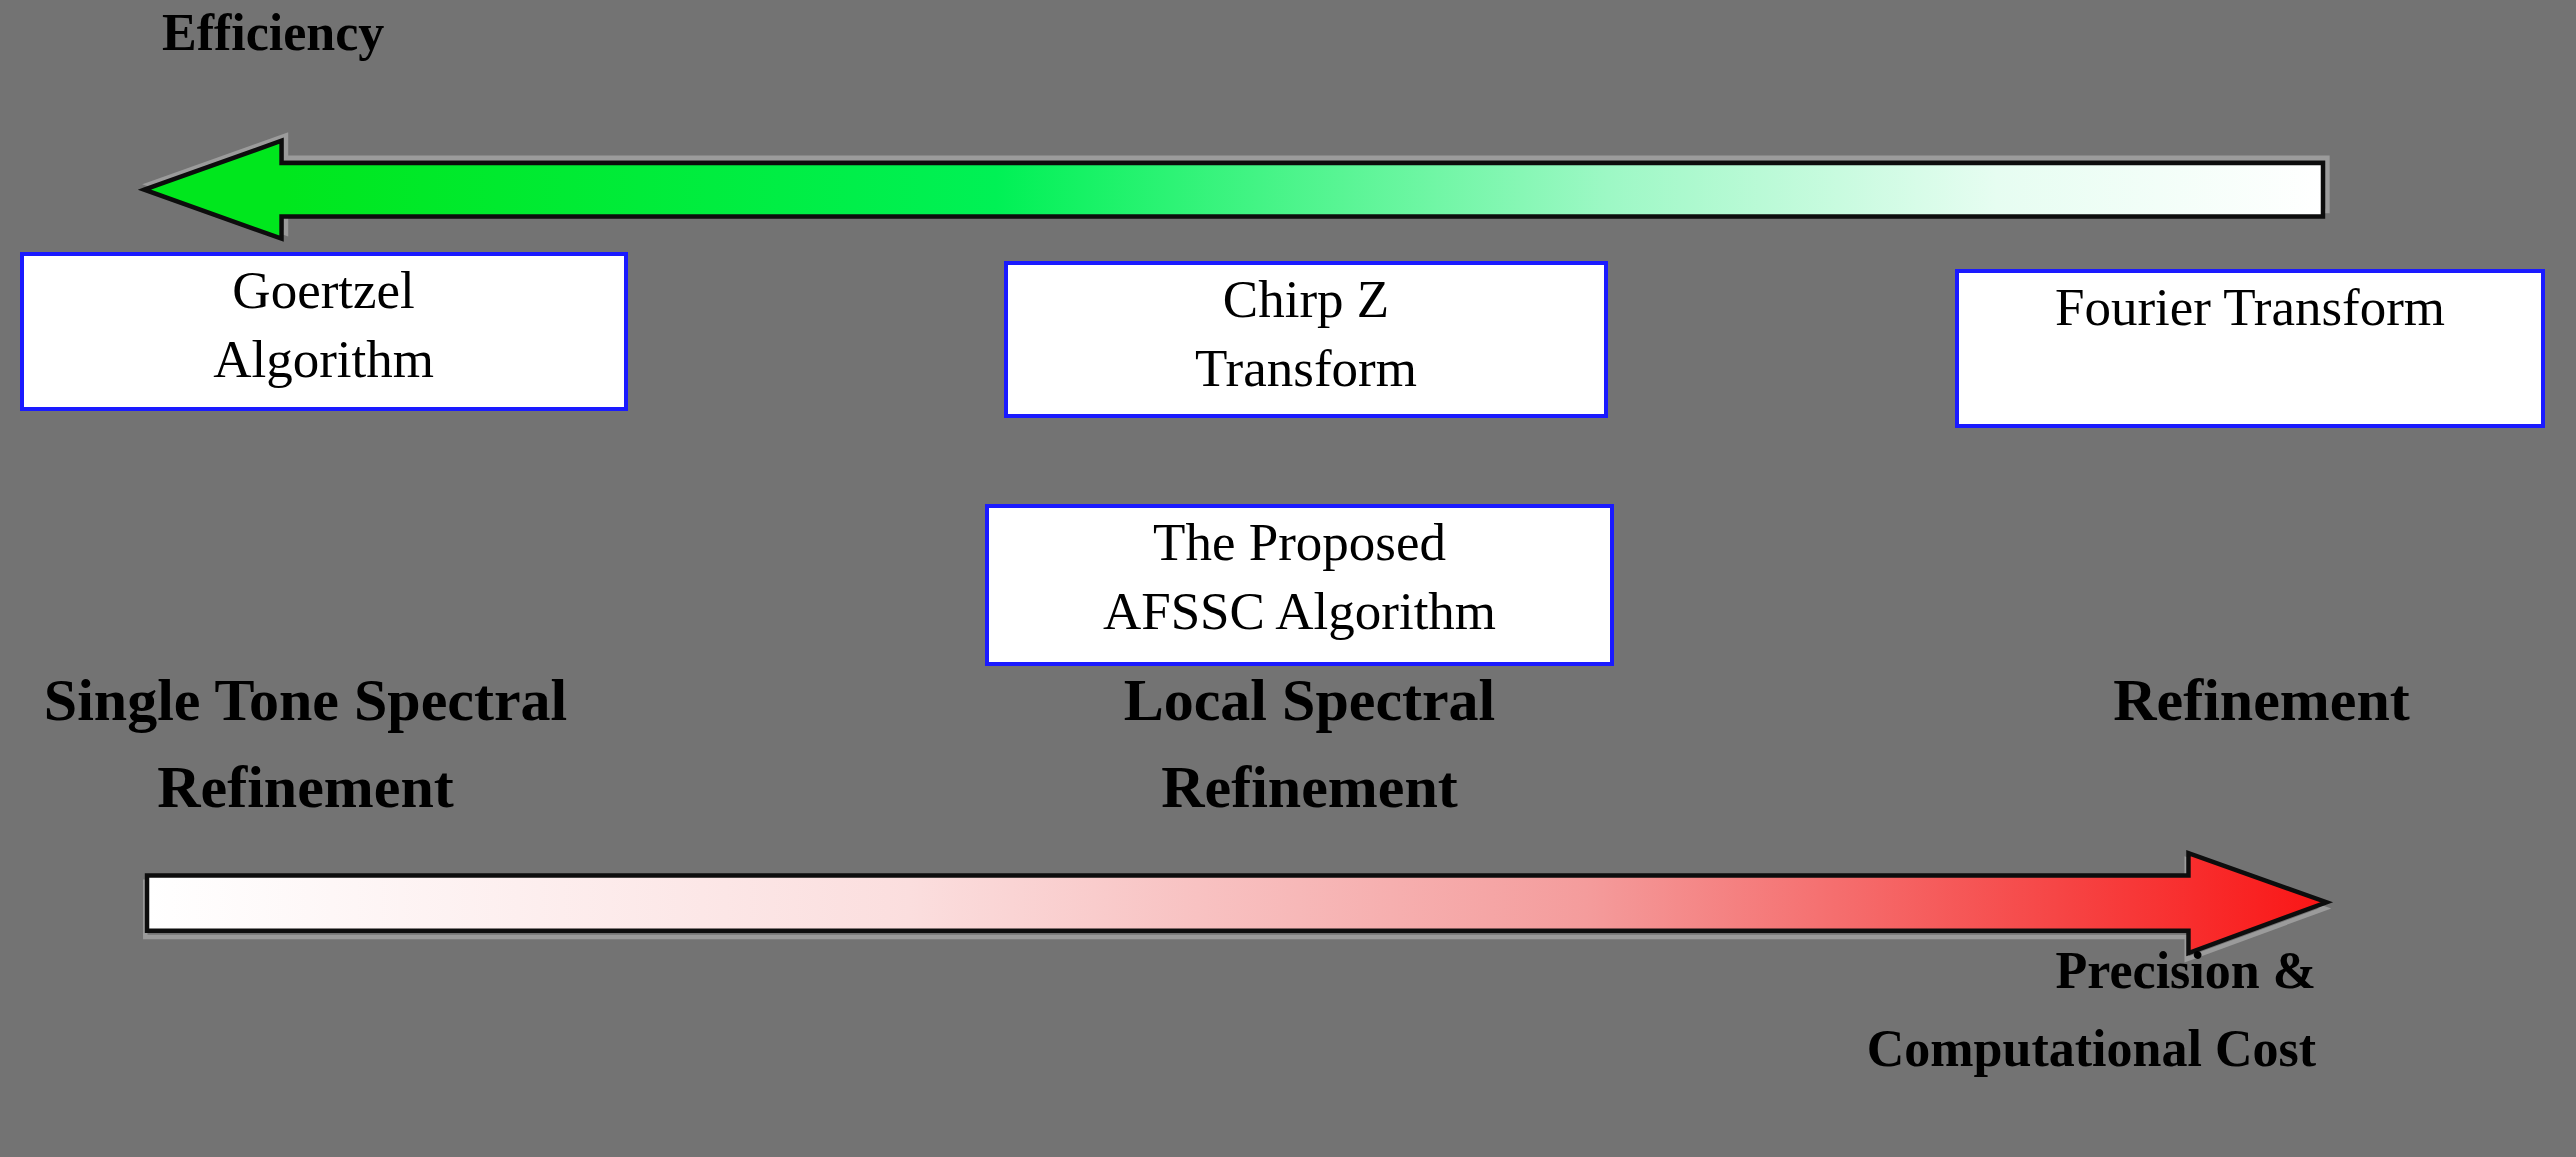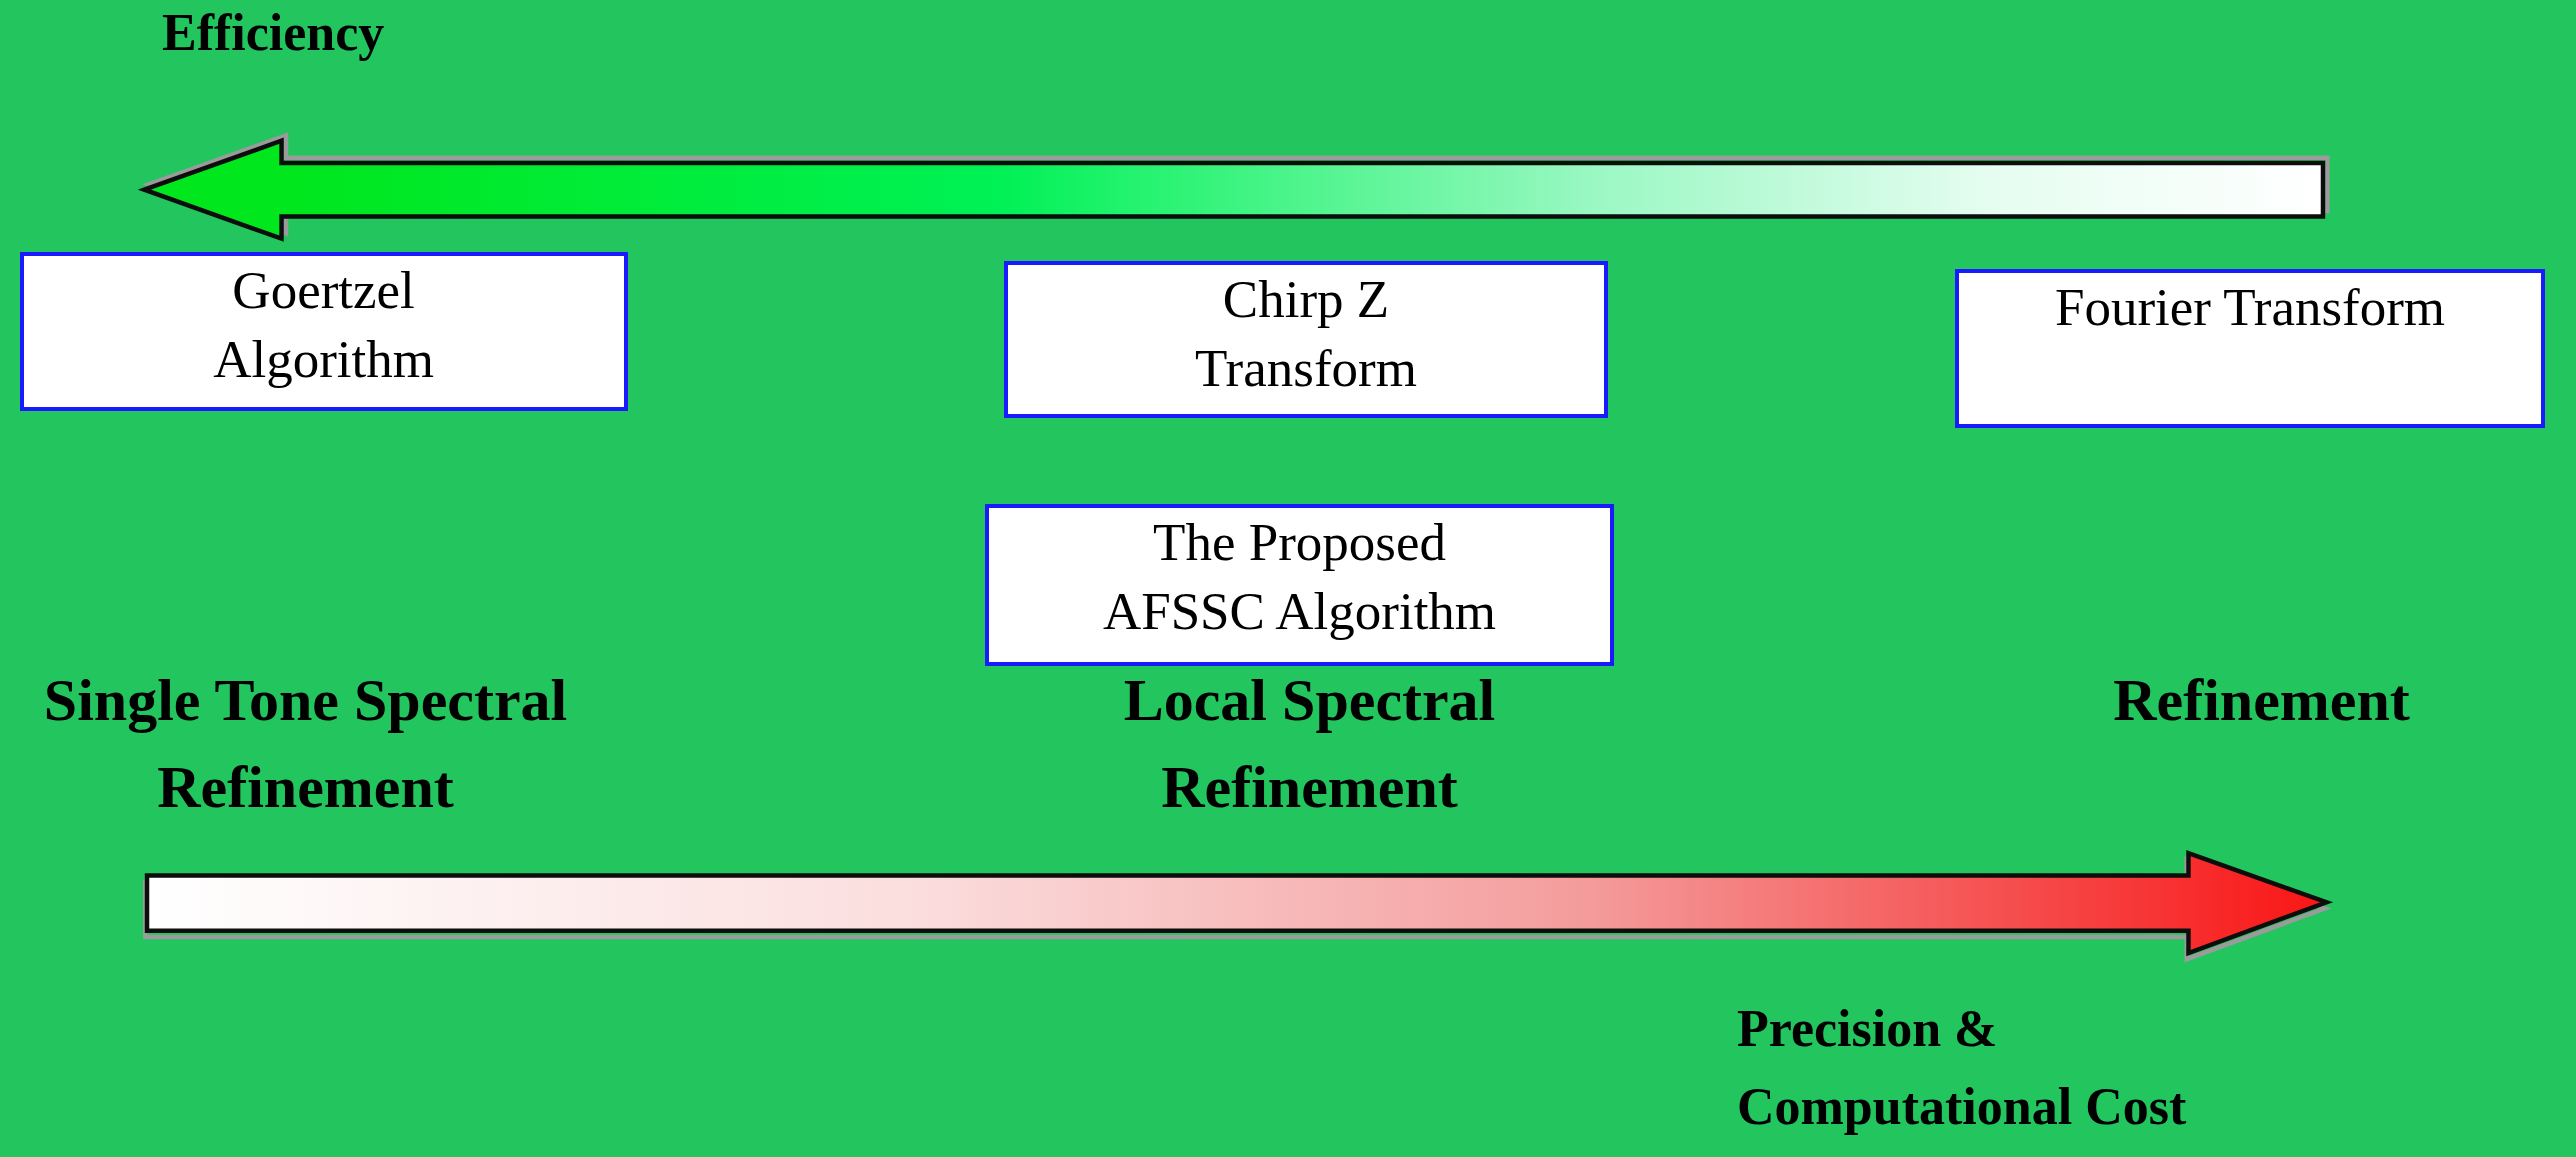--- a/index.html
+++ b/index.html
@@ -4,31 +4,31 @@
 <style>
   :root{
     --box-border:#1a1aff;
     --text:#000000;
     --arrow-outline:#0d0d0d;
     --arrow-shadow:#9b9b9b;
   }
   html,body{margin:0;padding:0;background:#ffffff;}
   body{width:2576px;height:1157px;overflow:hidden;}
   .canvas{
-    position:relative;width:2576px;height:1157px;background:#22c55e;
+    position:relative;width:2576px;height:1157px;background:#737373;
     font-family:"Liberation Serif","DejaVu Serif",serif;
     color:var(--text);
   }
   .arrow-layer{position:absolute;left:0;top:0;width:2576px;height:1157px;}
   .axis-title{
     position:absolute;font-weight:700;font-size:52px;line-height:1.2;
     white-space:nowrap;color:var(--text);
   }
   .efficiency{left:162px;top:1.8px;}
-  .precision{left:1737px;top:990px;width:579px;text-align:left;line-height:1.5;white-space:normal;}
+  .precision{left:1737px;top:932px;width:579px;text-align:right;line-height:1.5;white-space:normal;}
   .algo-box{
     position:absolute;box-sizing:border-box;border:4.5px solid var(--box-border);
     background:#ffffff;display:flex;flex-direction:column;align-items:center;
     justify-content:flex-start;text-align:center;font-size:53px;line-height:1.3;
     white-space:nowrap;
   }
   .box-goertzel{left:19.6px;top:252px;width:608px;height:159px;}
   .box-chirp{left:1004px;top:261px;width:604px;height:157px;}
   .box-afssc{left:985px;top:468px;width:629px;height:162px;margin-top:36px;}
   .box-zpdft{left:1955px;top:269px;width:590px;height:159px;}

